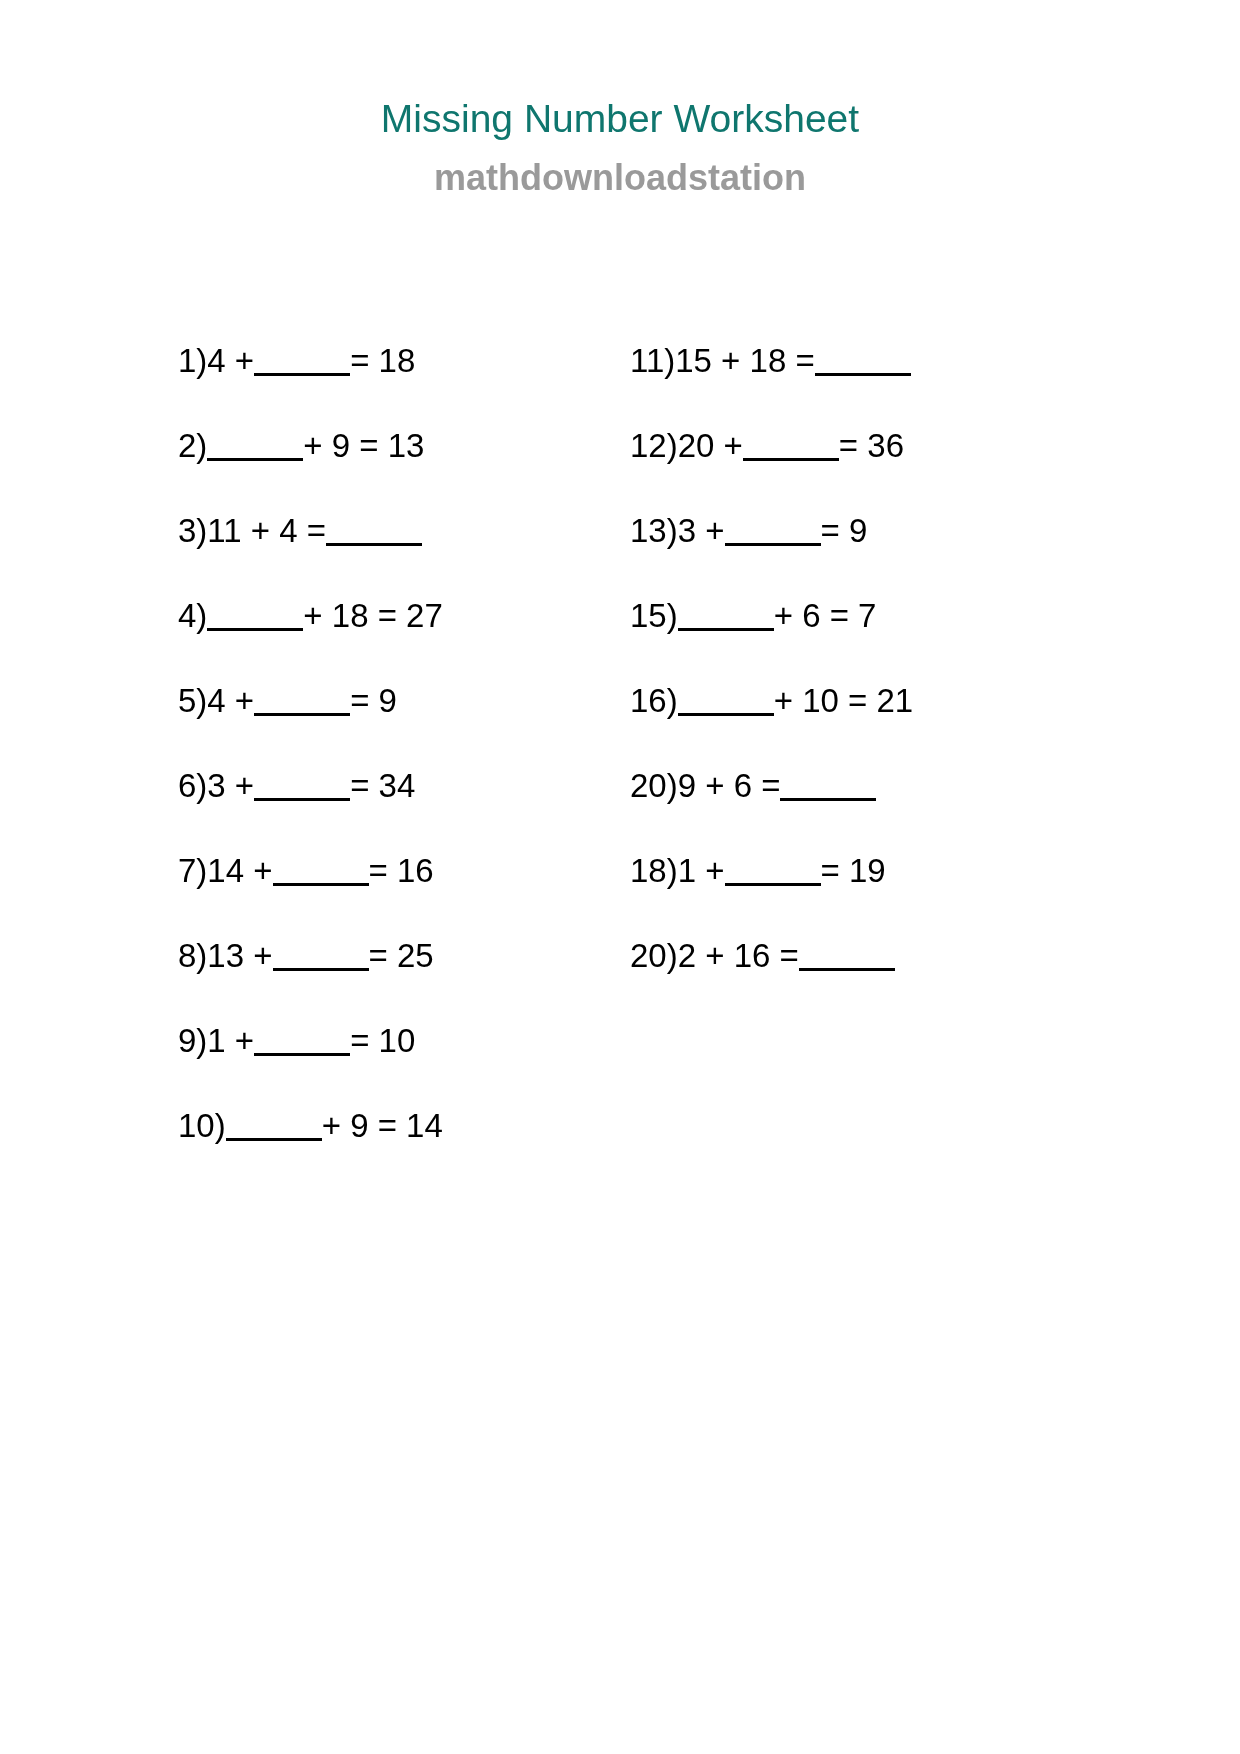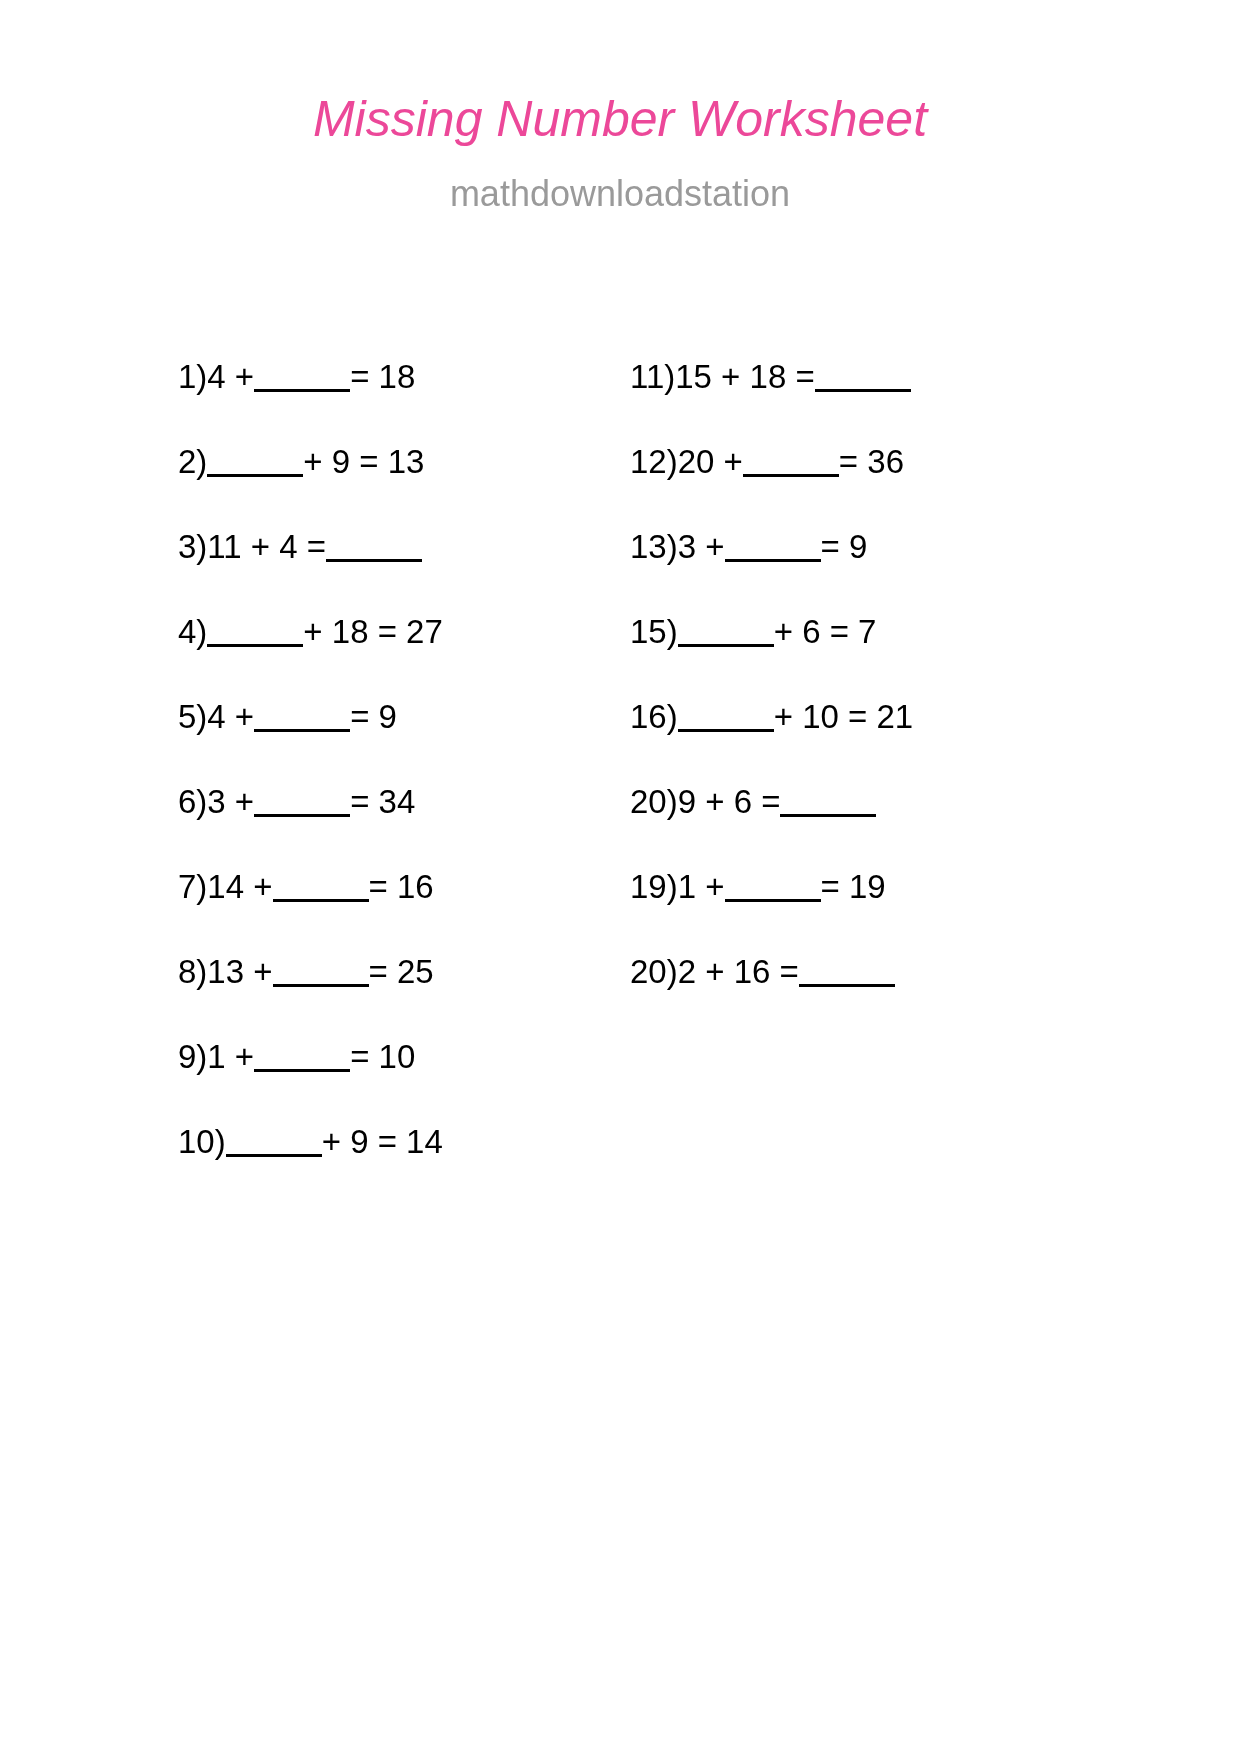--- a/index.html
+++ b/index.html
@@ -18,31 +18,30 @@
     position: relative;
     width: 1240px;
     height: 1754px;
     background: #ffffff;
   }
   .header {
     padding-top: 90px;
     text-align: center;
   }
   .title {
-    font-size: 50px;
+    font-size: 39px;
     font-weight: 400;
-    color: #ec4899;
+    color: #0f766e;
     line-height: 58px;
     letter-spacing: 0px;
-    font-style: italic;
   }
   .subtitle {
-    margin-top: 24px;
+    margin-top: 8px;
     font-size: 36px;
-    font-weight: 400;
+    font-weight: 700;
     color: #9a9a9a;
     line-height: 44px;
   }
   .problems-grid {
     margin-top: 118px;
     margin-left: 178px;
     margin-right: 120px;
     display: grid;
     grid-template-columns: 452px 1fr;
   }
@@ -87,17 +86,17 @@
         <div class="problem"><span>9)</span> <span>1 +</span> <span class="blank"></span> <span>= 10</span></div>
         <div class="problem"><span>10)</span> <span class="blank"></span> <span>+ 9 = 14</span></div>
       </div>
     <div class="problems-column">
         <div class="problem"><span>11)</span> <span>15 + 18 =</span> <span class="blank"></span></div>
         <div class="problem"><span>12)</span> <span>20 +</span> <span class="blank"></span> <span>= 36</span></div>
         <div class="problem"><span>13)</span> <span>3 +</span> <span class="blank"></span> <span>= 9</span></div>
         <div class="problem"><span>15)</span> <span class="blank"></span> <span>+ 6 = 7</span></div>
         <div class="problem"><span>16)</span> <span class="blank"></span> <span>+ 10 = 21</span></div>
         <div class="problem"><span>20)</span> <span>9 + 6 =</span> <span class="blank"></span></div>
-        <div class="problem"><span>19)</span> <span>1 +</span> <span class="blank"></span> <span>= 19</span></div>
+        <div class="problem"><span>18)</span> <span>1 +</span> <span class="blank"></span> <span>= 19</span></div>
         <div class="problem"><span>20)</span> <span>2 + 16 =</span> <span class="blank"></span></div>
       </div>
   </div>
 </div>
 
 </body></html>

